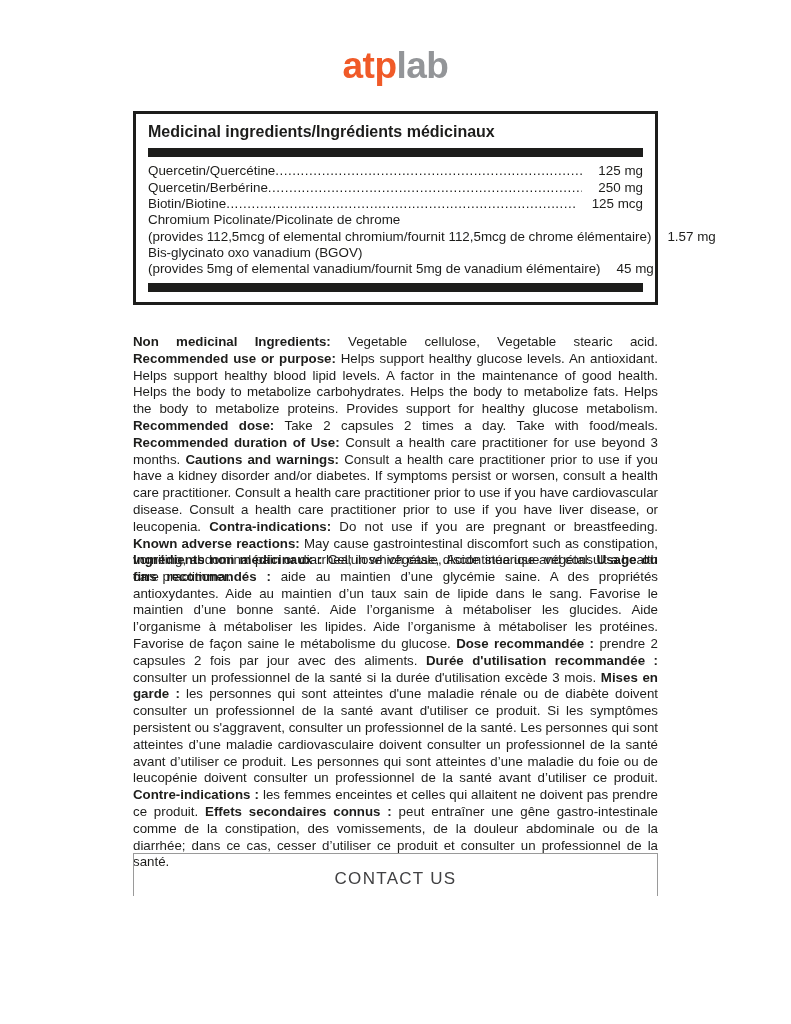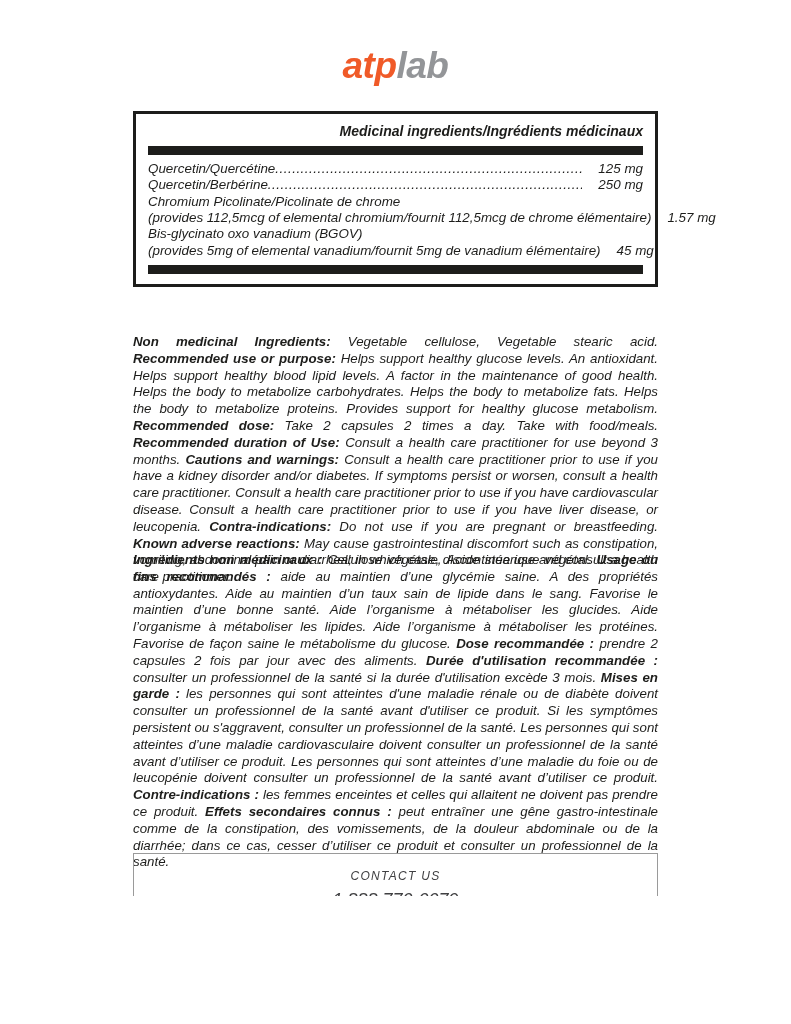--- a/index.html
+++ b/index.html
@@ -1,32 +1,32 @@
 <!DOCTYPE html>
 <html style="--accent-orange: #F05A28; --logo-gray: #939598; --ink: #1d1d1b; --contact-border: #9a9a9a; --contact-text: #404042;"><head>
 <meta charset="utf-8">
 <style>
   html,body { margin:0; padding:0; background:#ffffff; }
   .page {
     position:relative; width:791px; height:896px; background:#fff;
     font-family:"Liberation Sans","DejaVu Sans",sans-serif;
-    color:var(--ink,#1d1d1b); overflow:hidden;font-style:italic;
+    color:var(--ink,#1d1d1b); overflow:hidden;
     -webkit-font-smoothing:antialiased;
   }
 
   
   .logo { position:absolute; top:47px; left:0; width:100%; text-align:center;
           font-weight:bold; font-size:37px; line-height:1; letter-spacing:-0.5px; }
   .logo-orange { color:var(--accent-orange,#F05A28); }
   .logo-gray   { color:var(--logo-gray,#939598); }
 
   
   .panel { position:absolute; left:133px; top:111px; width:525px; box-sizing:border-box;
            border:3px solid var(--ink,#1d1d1b); padding:6px 12px 10px 12px; background:#fff; }
-  .panel-title   { text-align:right; font-weight:bold; font-size:14px; line-height:1.15; margin-top:3px; }
+  .panel-title   { text-align:left; font-weight:bold; font-size:16px; line-height:1.15; margin-top:3px; }
   .panel-subtitle{ text-align:center; font-size:12px; line-height:1.15; margin-top:4px; }
   .bar { height:9px; background:var(--ink,#1d1d1b); margin-top:7px; }
   .ing-list { margin-top:6px; }
   .ing-row  { display:flex; align-items:center; font-size:13.4px; line-height:16.3px; }
   .ing-name { white-space:nowrap; }
   .dots { flex:1 1 auto; overflow:hidden; white-space:nowrap; }
   .dots::after { content:"...................................................................................................................................................................."; letter-spacing:0.5px; }
   .amount { white-space:nowrap; padding-left:4px;margin-left:12px; }
   .bar-bottom { margin-top:6px; }
 
@@ -34,21 +34,21 @@
   .para { position:absolute; left:133px; width:525px; font-size:13.3px; line-height:16.8px;
           text-align:justify; color:var(--ink,#1d1d1b); }
   .para b { font-weight:bold; }
   #para-en { top:334px; }
   #para-fr { top:552px; }
 
   
   .contact { position:absolute; left:133px; top:853px; width:525px; height:90px; box-sizing:border-box;
              border:1px solid var(--contact-border,#9a9a9a); text-align:center;
              color:var(--contact-text,#404042); padding-top:15px; }
-  .contact-heading { font-size:12px; letter-spacing:1.3px; }
+  .contact-heading { font-size:17px; letter-spacing:1.3px; }
   .contact-phone   { font-size:18px;   margin-top:7px; }
   .contact-email   { font-size:17.5px; margin-top:3px; }
 </style>
 </head>
 <body>
 
 <div class="page">
 
   <div class="logo">
     <span class="logo-orange">atp</span><span class="logo-gray">lab</span>
@@ -61,20 +61,25 @@
     <div class="ing-list">
       <div class="ing-row">
         <span class="ing-name">Quercetin/Quercétine</span>
         <span class="dots"></span>
         <span class="amount">125 mg</span>
       </div>
       <div class="ing-row">
         <span class="ing-name">Quercetin/Berbérine</span>
         <span class="dots"></span>
         <span class="amount">250 mg</span>
+      </div>
+      <div class="ing-row">
+        <span class="ing-name">Biotin/Biotine</span>
+        <span class="dots"></span>
+        <span class="amount">125 mcg</span>
       </div>
       <div class="ing-row">
         <span class="ing-name">Chromium Picolinate/Picolinate de chrome</span>
       </div>
       <div class="ing-row">
         <span class="ing-name">(provides 112,5mcg of elemental chromium/fournit 112,5mcg de chrome élémentaire)</span>
         <span class="dots"></span>
         <span class="amount">1.57 mg</span>
       </div>
       <div class="ing-row">

